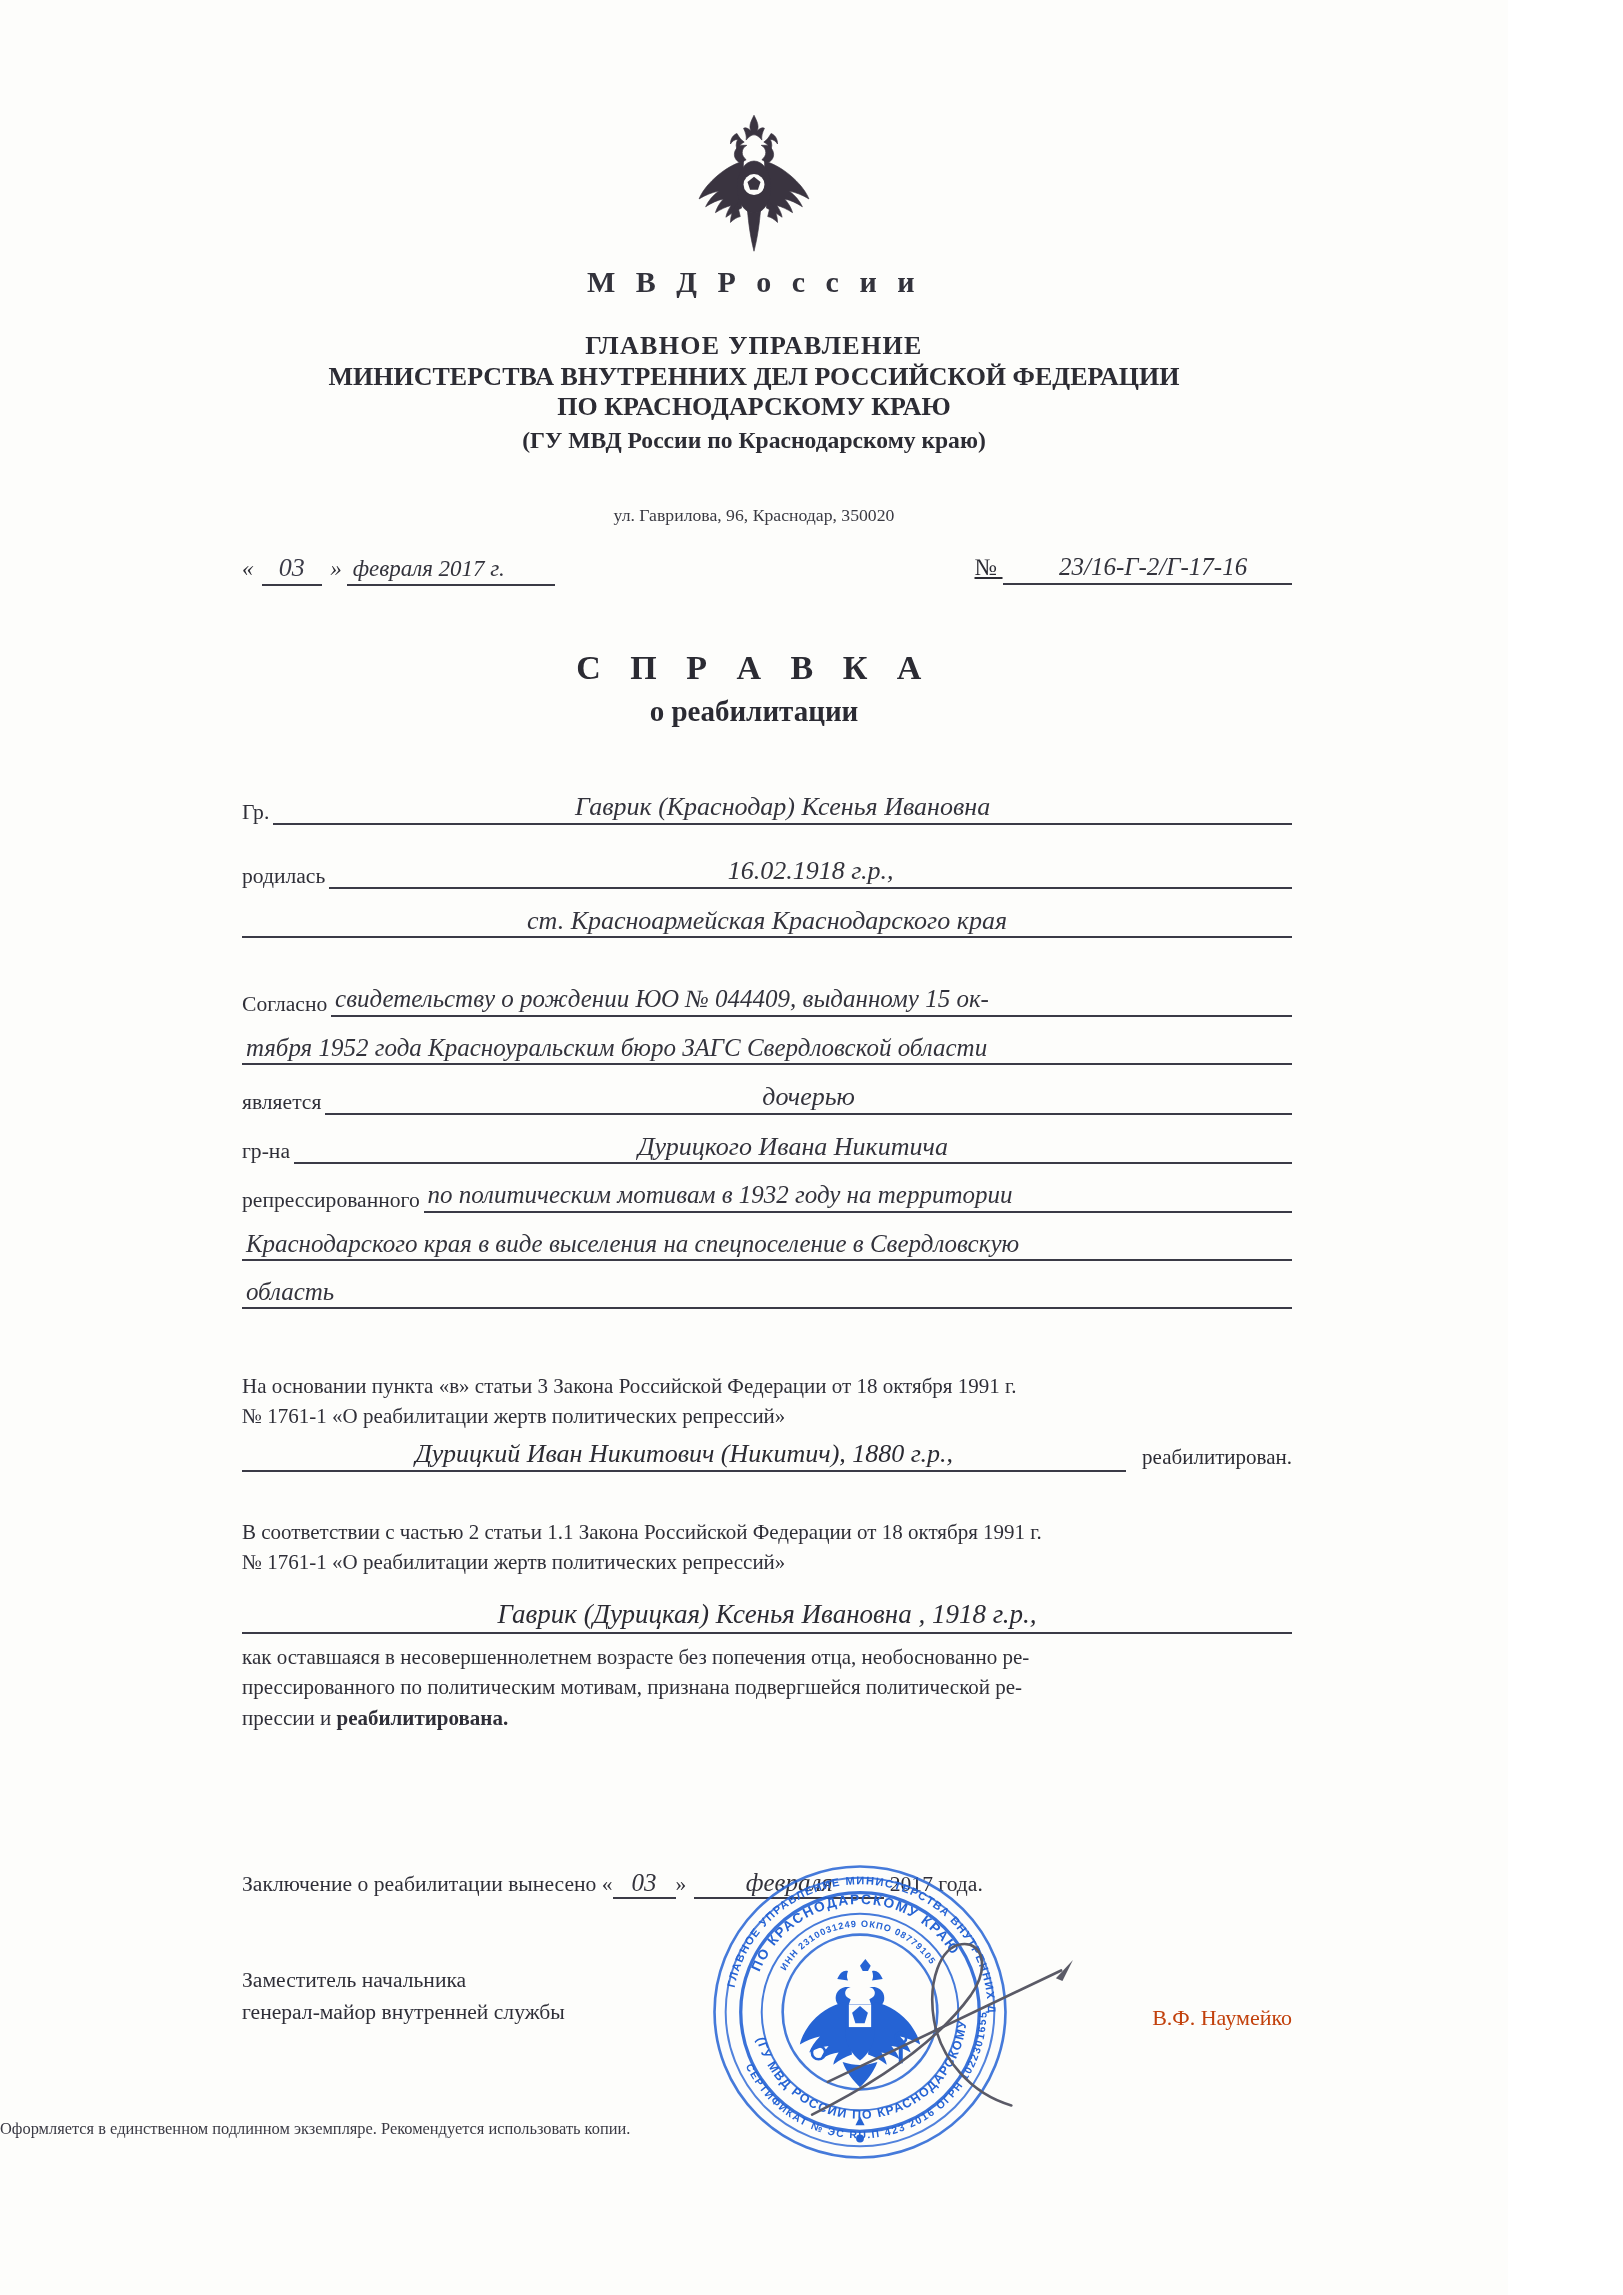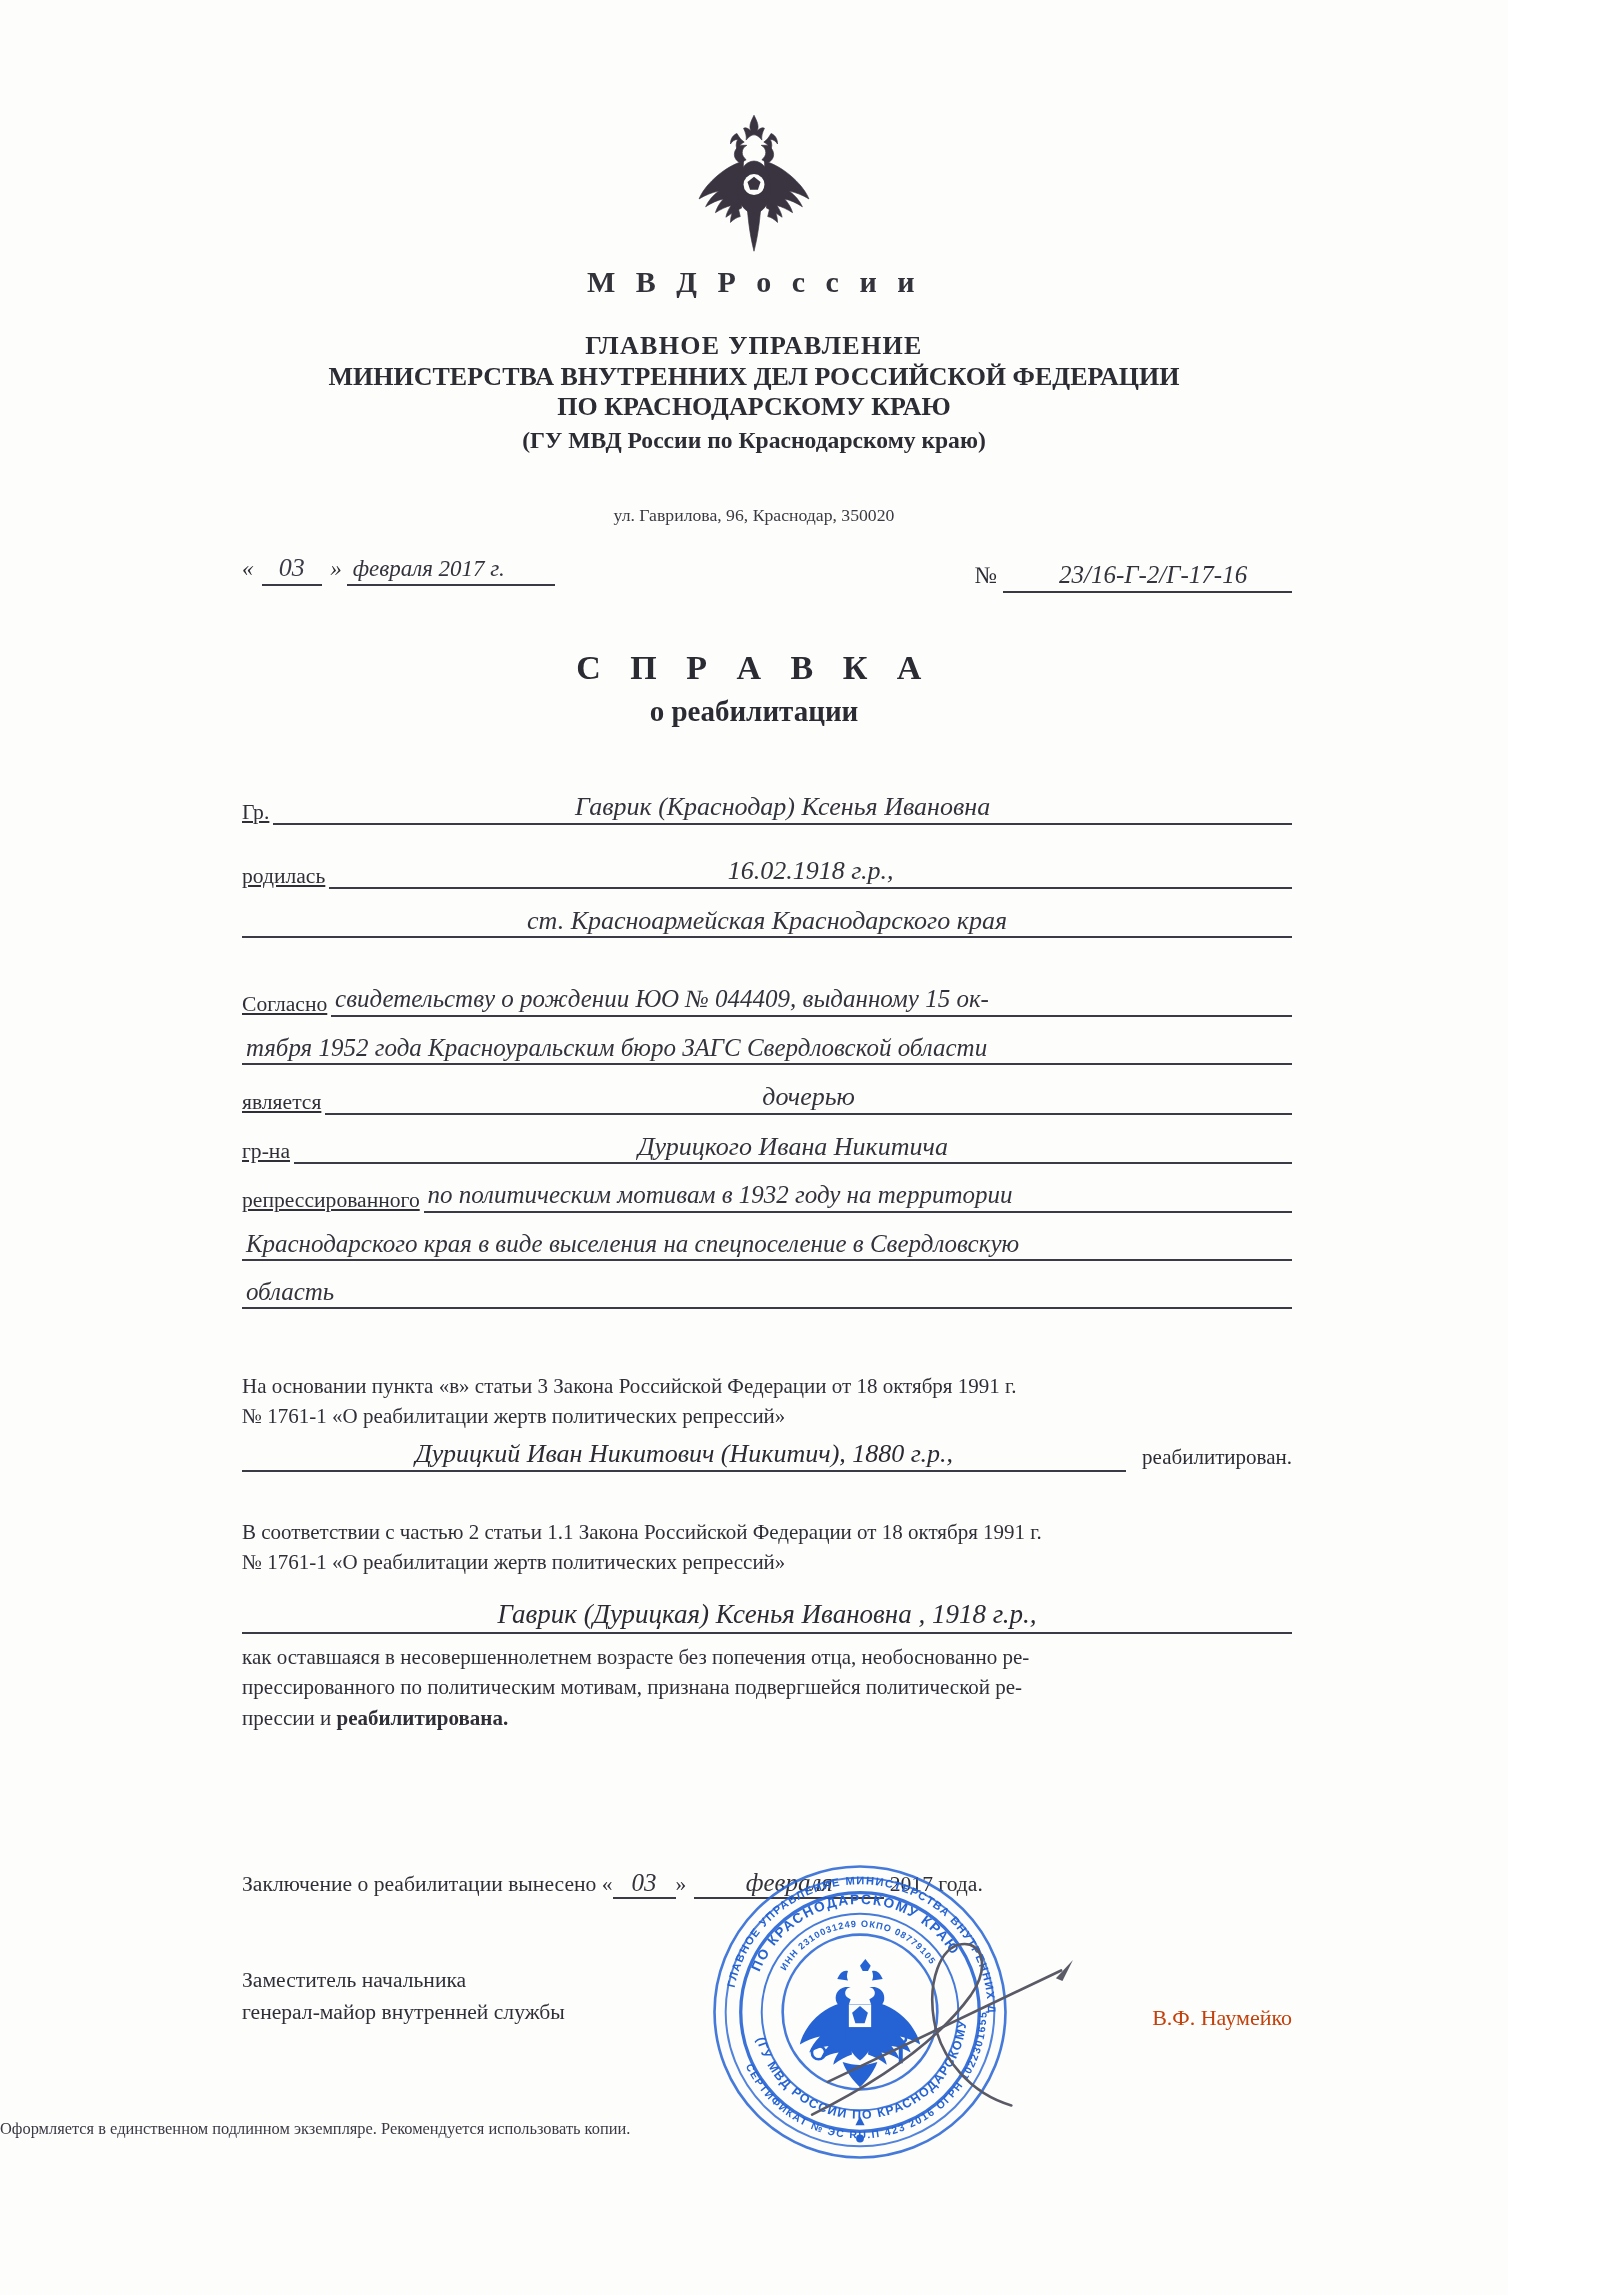--- a/index.html
+++ b/index.html
@@ -114,23 +114,24 @@
   }
   .date-rest {
     display: inline-block;
     border-bottom: 2px solid #3a3a45;
     padding: 0 6.5px 2px 5.2px;
     min-width: 196px;
   }
   .num-right {
     position: absolute;
     right: 0;
-    top: 8px;
+    top: 0;
     font-size: 22px;
     white-space: nowrap;
+    text-decoration: underline;
   }
   .num-right .nlabel { font-style: normal; font-size: 23.6px; }
   .num-val {
     display: inline-block;
     border-bottom: 2px solid #3a3a45;
     padding: 0 7.9px 2px 19.6px;
     font-style: italic;
     font-size: 25px;
     min-width: 262px;
     text-align: center;
@@ -169,21 +170,20 @@
     display: flex;
     align-items: flex-end;
     margin-bottom: 17px;
   }
   .field-label {
     font-size: 21.6px;
     color: #2f2f38;
     white-space: nowrap;
     padding-right: 3.9px;
     line-height: 1.1;
-    text-decoration: underline;
   }
   .field-fill {
     flex: 1 1 auto;
     border-bottom: 2px solid #3b3b46;
     text-align: center;
     font-style: italic;
     font-size: 26px;
     color: #33333c;
     padding-bottom: 0.7px;
     line-height: 1.15;

